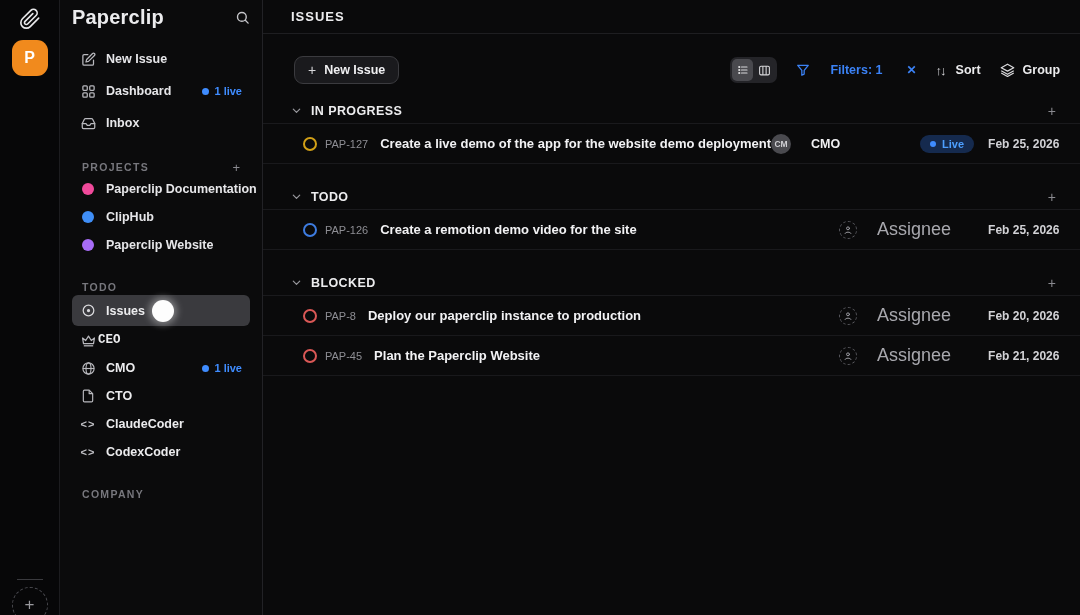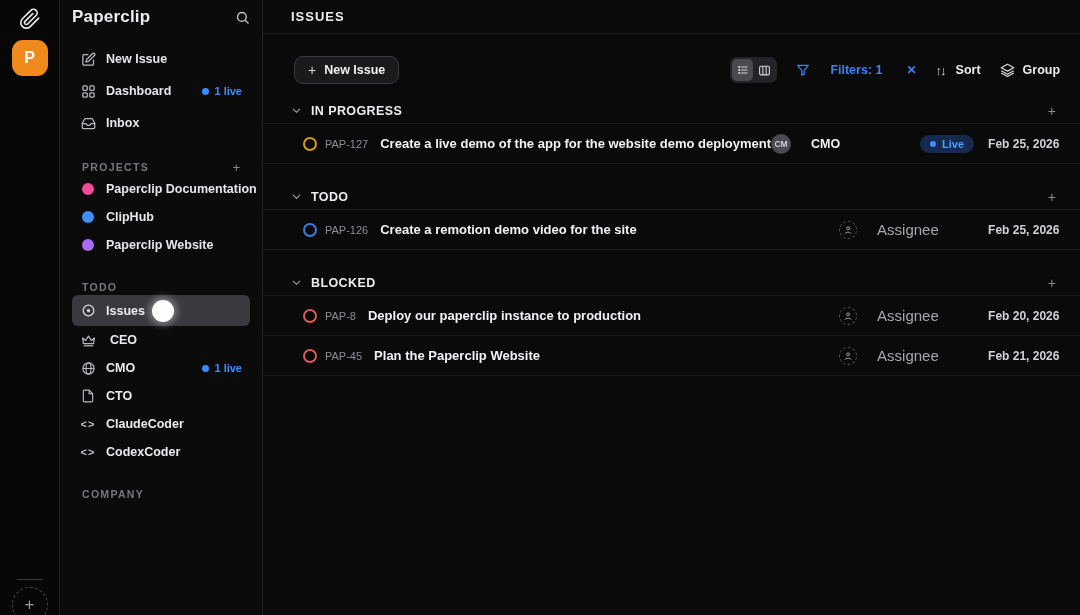--- a/index.html
+++ b/index.html
@@ -11,21 +11,21 @@
   .rail { width:60px; background:#070708; border-right:1px solid #1c1c1f; position:relative; flex:none; }
   .rail-clip { display:flex; justify-content:center; padding-top:8px; color:#e8e8ea; }
   .rail-avatar { width:36px; height:36px; border-radius:11px; margin:10px auto 0; display:flex; align-items:center; justify-content:center; font-weight:bold; font-size:16px; color:#fff; }
   .rail-bottom { position:absolute; bottom:-8px; left:0; width:100%; display:flex; flex-direction:column; align-items:center; }
   .rail-divider { width:26px; height:1px; background:#3a3a3e; margin-bottom:7px; }
   .rail-add { width:36px; height:36px; border:1.5px dashed #4a4a4f; border-radius:50%; color:#9a9a9f; font-size:17px; display:flex; align-items:center; justify-content:center; }
 
   
   .sidebar { width:203px; flex:none; background:#0b0b0c; border-right:1px solid #222226; padding:0 12px; position:relative; font-size:12.5px; }
   .sb-header { height:34px; display:flex; align-items:center; justify-content:space-between; }
-  .sb-title { font-size:17px; font-weight:bold; letter-spacing:.2px; }
+  .sb-title { font-size:20px; font-weight:bold; letter-spacing:.2px; }
   .sb-search { color:#c6c6ca; display:flex; }
   .sb-nav { margin-top:9px; }
   .sb-item { height:32px; display:flex; align-items:center; padding:0 8px; border-radius:6px; color:#e6e6e9; font-weight:bold; }
   .sb-item .ic { width:16px; height:16px; display:flex; align-items:center; justify-content:center; color:#b9b9be; flex:none; }
   .sb-item .lbl { margin-left:10px; white-space:nowrap; }
   .sb-item .spacer { flex:1; }
   .live-badge { display:flex; align-items:center; gap:5px; font-size:11px; font-weight:bold; color:#3f8cff; }
   .live-dot { width:7px; height:7px; border-radius:50%; background:#3f8cff; }
   .sb-label { margin-top:20px; height:16px; display:flex; align-items:center; justify-content:space-between; padding:0 10px 0 10px; color:#77777d; font-size:10.5px; font-weight:bold; letter-spacing:1.3px; }
   .sb-label .plus { color:#8a8a90; font-size:13px; letter-spacing:0; font-weight:normal; }
@@ -64,21 +64,21 @@
   .sec-add { margin-left:auto; color:#8a8a90; font-size:14px; }
   .issue-row { height:40px; display:flex; align-items:center; padding-left:40px; border-bottom:1px solid #19191c; }
   .status-ring { width:14px; height:14px; border-radius:50%; border:2px solid; flex:none; }
   .issue-id { margin-left:8px; color:#8e8e94; font-size:11px; white-space:nowrap; }
   .issue-title { margin-left:12px; font-size:13px; font-weight:bold; color:#f2f2f4; white-space:nowrap; }
   .row-meta { margin-left:auto; display:flex; align-items:center; gap:14px; padding-right:22px; }
   .assignee { width:135px; display:flex; align-items:center; gap:20px; flex:none; }
   .cm-avatar { width:20px; height:20px; border-radius:50%; background:#4a4a4f; color:#cfcfd3; font-size:8.5px; font-weight:bold; display:flex; align-items:center; justify-content:center; }
   .cm-name { font-size:12.5px; font-weight:bold; color:#f0f0f2; }
   .asg-icon { width:18px; height:18px; border:1px dashed #5a5a60; border-radius:50%; display:flex; align-items:center; justify-content:center; color:#9a9aa0; flex:none; }
-  .asg-name { font-size:15px; color:#a8a8ae; }
+  .asg-name { font-size:18px; color:#a8a8ae; }
   .pill-live { height:18px; display:flex; align-items:center; gap:6px; padding:0 10px; border-radius:9px; background:#152a4e; color:#4d9fff; font-size:11px; font-weight:bold; }
   .pill-live .dot { width:6px; height:6px; border-radius:50%; background:#3f8cff; }
   .issue-date { width:70px; text-align:right; font-size:12px; font-weight:bold; color:#d2d2d6; white-space:nowrap; }
 </style>
 </head>
 <body>
 
 <div class="app">
 
   <div class="rail">
@@ -173,21 +173,21 @@
       <span class="cursor-ind"></span>
     </div>
 
     <div class="agent-item">
       <span class="ic" style="width:16px;display:flex;justify-content:center;color:#b9b9be;">
         <svg width="15" height="15" viewBox="0 0 24 24" fill="none" stroke="currentColor" stroke-width="2" stroke-linejoin="round">
             <path d="M4 17l-1.5-9 5 4L12 5l4.5 7 5-4L20 17z"></path>
             <line x1="4.5" y1="20.5" x2="19.5" y2="20.5"></line>
           </svg>
       </span>
-      <span class="lbl" style="margin-left:14px;">CEO</span>
+      <span class="lbl" style="margin-left:2px;font-family:Liberation Mono, monospace;">CEO</span>
     </div>
     <div class="agent-item">
       <span class="ic" style="width:16px;display:flex;justify-content:center;color:#b9b9be;">
         <svg width="15" height="15" viewBox="0 0 24 24" fill="none" stroke="currentColor" stroke-width="1.8">
             <circle cx="12" cy="12" r="9"></circle>
             <line x1="3" y1="12" x2="21" y2="12"></line>
             <ellipse cx="12" cy="12" rx="4" ry="9"></ellipse>
           </svg>
       </span>
       <span class="lbl" style="margin-left:10px;">CMO</span>

